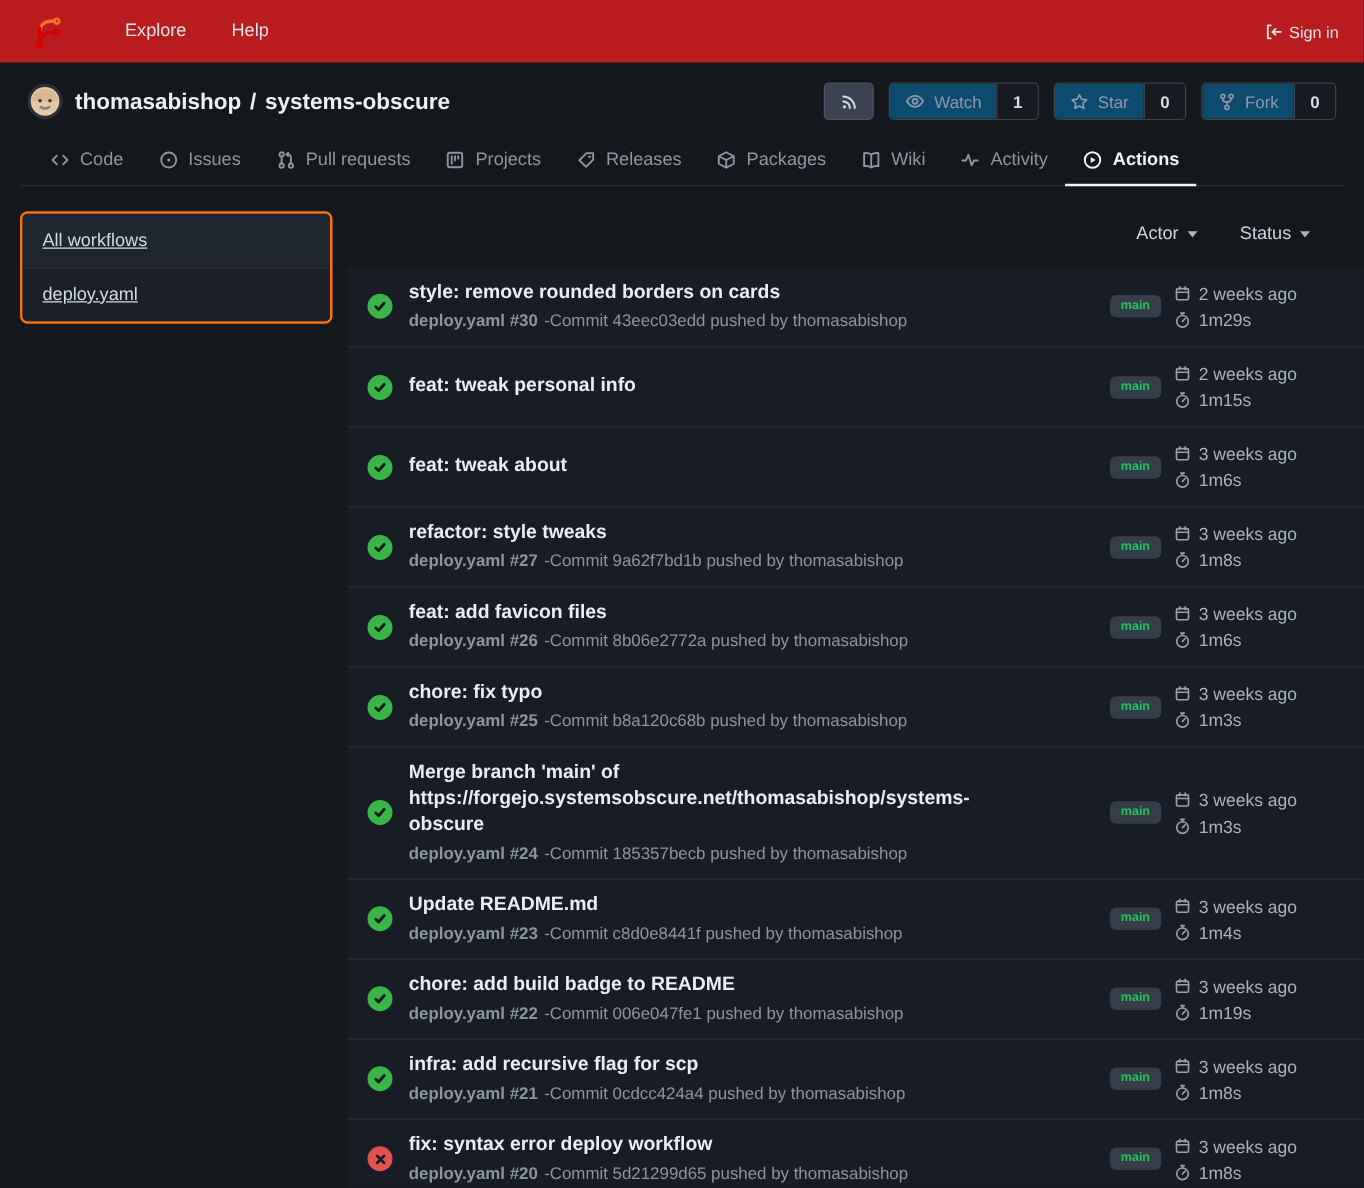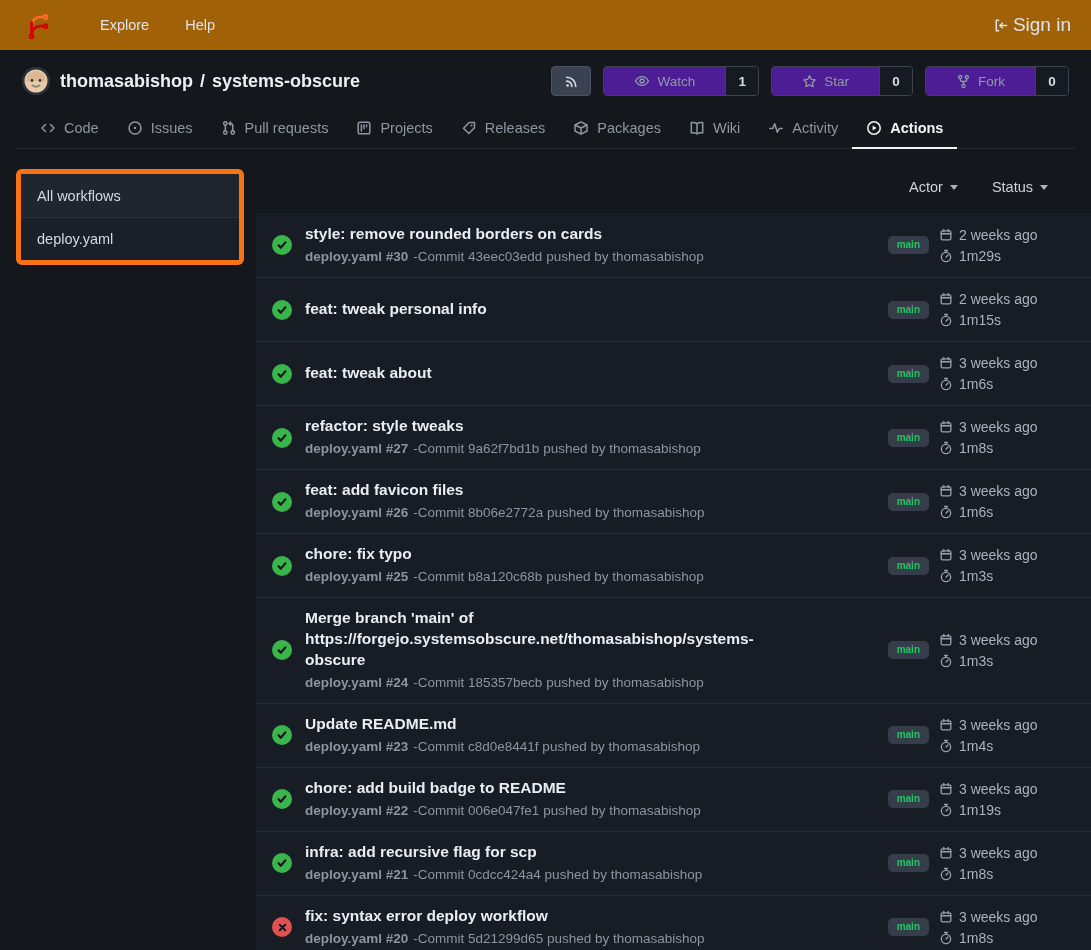--- a/index.html
+++ b/index.html
@@ -9,36 +9,36 @@
     color: #d8dee7;
     font-family: "Liberation Sans", sans-serif;
     font-size: 14px;
     overflow: hidden;
   }
   svg { display: block; }
 
   
   .navbar {
     height: 50px;
-    background: #a16207;
+    background: #b91c1c;
     display: flex;
     align-items: center;
     padding: 0 20px 0 22px;
   }
   .navbar .logo { margin-right: 28px; cursor: pointer; }
   .nav-link {
     color: #dde3ea;
     font-size: 14.5px;
     padding: 0 18px;
     cursor: pointer;
   }
   .nav-spacer { flex: 1; }
   .sign-in {
     display: flex; align-items: center; gap: 5px;
-    color: #dde3ea; font-size: 19px; cursor: pointer;
+    color: #dde3ea; font-size: 13px; cursor: pointer;
   }
 
   
   .repo-header {
     padding: 16px 16px 0 16px;
   }
   .repo-title-row {
     display: flex; align-items: center; padding: 0 6px;
   }
   .repo-avatar {
@@ -54,22 +54,22 @@
     background: #3a4150; border: 1px solid #4b5263; border-radius: 4px;
     display: flex; align-items: center; justify-content: center;
     color: #d3dae3; cursor: pointer;
   }
   .btn-group {
     display: flex; height: 30px;
     border: 1px solid #3d4450; border-radius: 4px; overflow: hidden;
   }
   .btn-group .label-part {
     display: flex; align-items: center; gap: 7px;
-    background: #4c1d95; color: #909aa7;
-    padding: 0 30px; font-size: 13.5px; cursor: pointer;
+    background: #0c4a6e; color: #909aa7;
+    padding: 0 12px; font-size: 13.5px; cursor: pointer;
   }
   .btn-group .count-part {
     display: flex; align-items: center; justify-content: center;
     background: #161a21; color: #d7dde5;
     border-left: 1px solid #3d4450;
     min-width: 33px; padding: 0 10px; font-size: 13.5px; font-weight: bold; cursor: pointer;
   }
 
   
   .tabs {
@@ -87,23 +87,23 @@
     margin-bottom: -1px;
   }
   .tab.active {
     color: #f2f5f8; font-weight: bold;
     border-bottom-color: #f2f5f8;
   }
 
   
   .content { display: flex; padding: 18px 0 0 16px; align-items: flex-start; }
   .workflow-menu {
-    width: 228px; flex: none;
-    border: 5px solid #f97316; border-radius: 6px;
-    overflow: hidden; margin-top: 2px;
+    width: 250px; flex: none;
+    border: 2px solid #f97316; border-radius: 6px;
+    overflow: hidden; margin-top: 2px; text-decoration: underline;
   }
   .workflow-item {
     height: 43px; display: flex; align-items: center;
     padding: 0 16px; font-size: 14.5px; color: #d3dae2;
     background: #1a1f28; cursor: pointer;
   }
   .workflow-item + .workflow-item { border-top: 1px solid #2b313c; }
   .workflow-item.active { background: #20262f; }
 
   .main-col { flex: 1; margin-left: 12px; }

